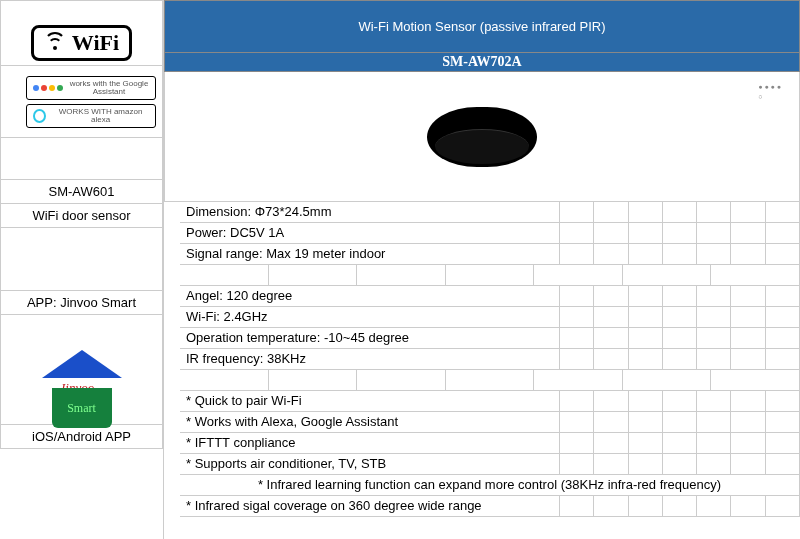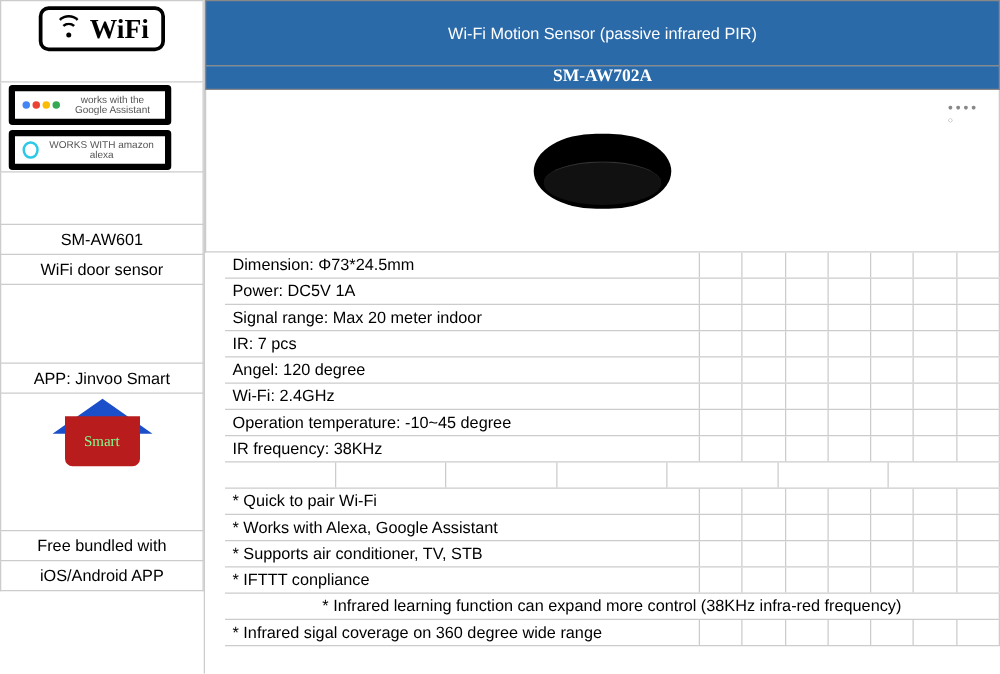--- a/index.html
+++ b/index.html
@@ -1,36 +1,36 @@
 <!DOCTYPE html>
 <html><head>
 <meta charset="utf-8">
 <style>
   * { box-sizing: border-box; margin: 0; padding: 0; }
   body { font-family: Arial, sans-serif; font-size: 13px; background: #fff; }
   .page { width: 800px; height: 539px; display: flex; }
   .sidebar { width: 165px; border-right: 1px solid #ccc; display: flex; flex-direction: column; }
-  .s-cell { border: 1px solid #ccc; border-top: none; padding: 4px 6px; text-align: center; min-height: 21px; display: flex; align-items: flex-start; justify-content: center; }
+  .s-cell { border: 1px solid #ccc; border-top: none; padding: 4px 6px; text-align: center; min-height: 21px; display: flex; align-items: flex-end; justify-content: center; }
   .s-cell:first-child { border-top: 1px solid #ccc; }
   .wifi-logo { height: 66px; font-weight: bold; font-size: 22px; font-family: Georgia, serif; }
   .wifi-box { border: 3px solid #000; border-radius: 8px; padding: 2px 10px; display: flex; align-items: center; gap: 6px; }
   .wifi-arcs { position: relative; width: 22px; height: 18px; }
   .arc { position: absolute; border: 2px solid #000; border-radius: 50%; border-left-color: transparent; border-bottom-color: transparent; border-right-color: transparent; }
   .arc1 { width: 22px; height: 22px; left: 0; top: -2px; }
   .arc2 { width: 14px; height: 14px; left: 4px; top: 4px; }
   .dot  { position: absolute; width: 4px; height: 4px; background:#000; border-radius:50%; left:9px; top:12px;}
   .assist-box { height: 72px; flex-direction: column; gap:4px; font-size:9px; color:#555;}
-  .assist-row { border:5px solid #000000; border-radius:3px; padding:3px 6px; display:flex; align-items:center; gap:6px; width: 130px;}
+  .assist-row { border:1px solid #000000; border-radius:3px; padding:3px 6px; display:flex; align-items:center; gap:6px; width: 130px;}
   .g-dots { display:flex; gap:2px;}
   .gd{width:6px;height:6px;border-radius:50%;}
   .alexa-ring{width:14px;height:14px;border:2px solid #2cc8e8;border-radius:50%;}
   .house-cell{height:110px;}
   .house{position:relative;width:80px;height:70px;}
   .roof{width:0;height:0;border-left:40px solid transparent;border-right:40px solid transparent;border-bottom:28px solid #1a4fc9;position:absolute;top:0;left:0;}
-  .walls{position:absolute;top:14px;left:10px;width:60px;height:40px;background:#b91c1c;border-radius:0 0 6px 6px;display:flex;align-items:center;justify-content:center;}
+  .walls{position:absolute;top:38px;left:10px;width:60px;height:40px;background:#15803d;border-radius:0 0 6px 6px;display:flex;align-items:center;justify-content:center;}
   .walls span{color:#7fff8f;font-family:cursive;font-size:12px;}
   .redtxt{color:#c02020;font-style:italic;font-family:Georgia,serif;font-size:13px;position:absolute;top:30px;left:18px;}
   .main { flex:1; display:flex; flex-direction:column;}
   .title-bar{background:#2a6aa8;color:#fff;text-align:center;font-size:13px;padding:18px;border:1px solid #888;}
   .model-bar{background:#2a6aa8;color:#fff;text-align:center;font-weight:bold;font-size:14px;font-family:'Times New Roman',serif;padding:1px;border:1px solid #888;border-top:none;}
   .img-area{height:130px;border:1px solid #ccc;border-top:none;display:flex;align-items:center;justify-content:center;background:#fff;position:relative;}
   .product{width:110px;height:60px;background:#000;border-radius:50%/55%;position:relative;}
   .product::after{content:"";position:absolute;left:8px;top:22px;width:94px;height:34px;background:#111;border-radius:50%;border-top:1px solid #333;}
   .assist-tiny{position:absolute;right:18px;top:10px;font-size:7px;color:#888;line-height:1.4;}
   .spec-grid{flex:1;display:flex;flex-direction:column;margin-left:16px;}
@@ -77,21 +77,20 @@
     <div class="s-cell">APP: Jinvoo Smart</div>
     <div class="s-cell house-cell">
       <div class="house">
         <div class="roof"></div>
         <div class="redtxt">Jinvoo</div>
         <div class="walls">
             <span>Smart</span>
           </div>
       </div>
     </div>
-    <div class="s-cell">Free bundled with</div>
     <div class="s-cell">iOS/Android APP</div>
   </div>
 
   <div class="main">
     <div class="title-bar">Wi-Fi  Motion Sensor (passive infrared PIR)</div>
     <div class="model-bar">SM-AW702A</div>
     <div class="img-area">
       <div class="product"></div>
       <div class="assist-tiny">● ● ● ●<br>○</div>
     </div>
@@ -115,33 +114,32 @@
             <div class="gcell"></div>
             <div class="gcell"></div>
             <div class="gcell"></div>
             <div class="gcell"></div>
             <div class="gcell"></div>
             <div class="gcell"></div>
             <div class="gcell"></div>
           </div>
         </div>
         <div class="spec-row">
-          <div class="label">Signal range: Max 20 meter indoor</div>
-          <div class="grid">
-            <div class="gcell"></div>
-            <div class="gcell"></div>
-            <div class="gcell"></div>
-            <div class="gcell"></div>
-            <div class="gcell"></div>
-            <div class="gcell"></div>
-            <div class="gcell"></div>
-          </div>
-        </div>
-        <div class="spec-row">
-          <div class="label">IR: 7 pcs</div>
+          <div class="label">Signal range: Max 19 meter indoor</div>
+          <div class="grid">
+            <div class="gcell"></div>
+            <div class="gcell"></div>
+            <div class="gcell"></div>
+            <div class="gcell"></div>
+            <div class="gcell"></div>
+            <div class="gcell"></div>
+            <div class="gcell"></div>
+          </div>
+        </div>
+        <div class="spec-row">
           <div class="grid">
             <div class="gcell"></div>
             <div class="gcell"></div>
             <div class="gcell"></div>
             <div class="gcell"></div>
             <div class="gcell"></div>
             <div class="gcell"></div>
             <div class="gcell"></div>
           </div>
         </div>
@@ -222,33 +220,33 @@
             <div class="gcell"></div>
             <div class="gcell"></div>
             <div class="gcell"></div>
             <div class="gcell"></div>
             <div class="gcell"></div>
             <div class="gcell"></div>
             <div class="gcell"></div>
           </div>
         </div>
         <div class="spec-row">
+          <div class="label">* IFTTT conpliance</div>
+          <div class="grid">
+            <div class="gcell"></div>
+            <div class="gcell"></div>
+            <div class="gcell"></div>
+            <div class="gcell"></div>
+            <div class="gcell"></div>
+            <div class="gcell"></div>
+            <div class="gcell"></div>
+          </div>
+        </div>
+        <div class="spec-row">
           <div class="label">* Supports air conditioner, TV, STB</div>
-          <div class="grid">
-            <div class="gcell"></div>
-            <div class="gcell"></div>
-            <div class="gcell"></div>
-            <div class="gcell"></div>
-            <div class="gcell"></div>
-            <div class="gcell"></div>
-            <div class="gcell"></div>
-          </div>
-        </div>
-        <div class="spec-row">
-          <div class="label">* IFTTT conpliance</div>
           <div class="grid">
             <div class="gcell"></div>
             <div class="gcell"></div>
             <div class="gcell"></div>
             <div class="gcell"></div>
             <div class="gcell"></div>
             <div class="gcell"></div>
             <div class="gcell"></div>
           </div>
         </div>

